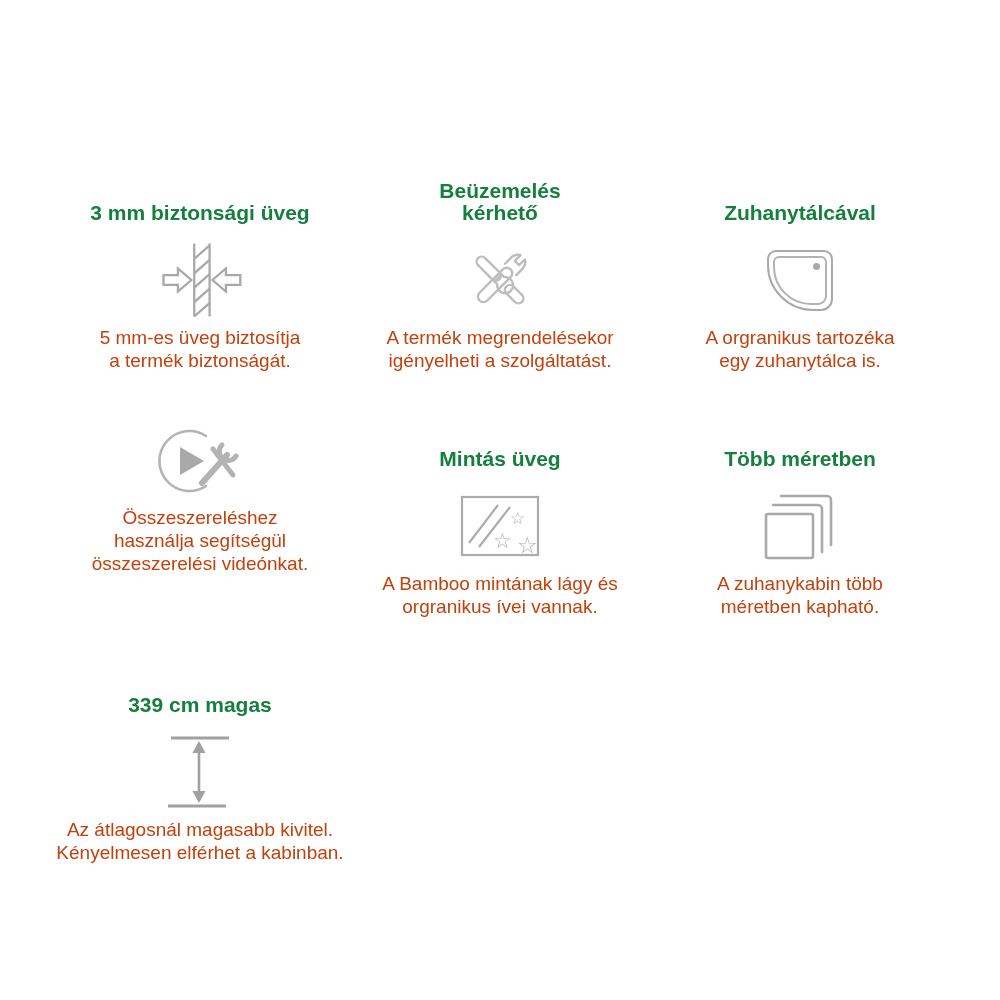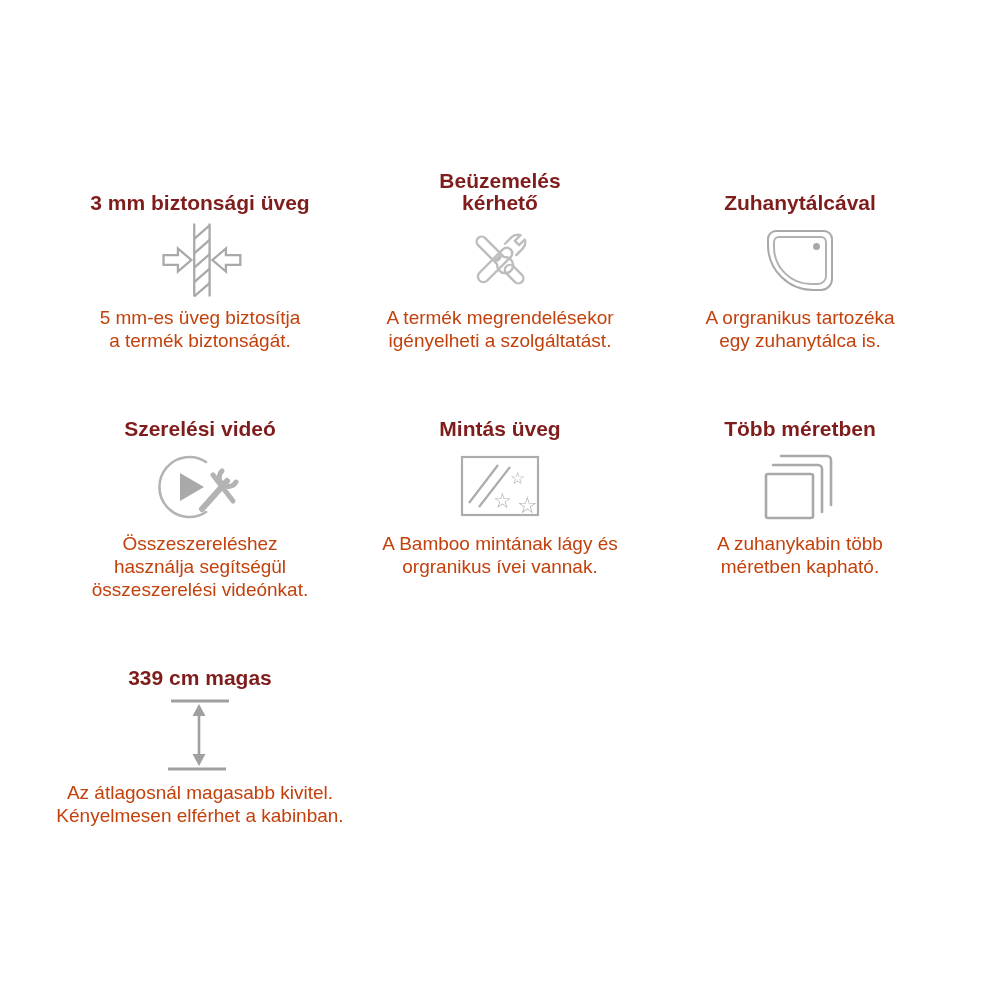--- a/index.html
+++ b/index.html
@@ -17,25 +17,25 @@
     display:grid;
     grid-template-columns:1fr 1fr 1fr;
     row-gap:42px;
   }
   .feature{
     display:flex;
     flex-direction:column;
     align-items:center;
   }
   .feature-title{
-    margin:0;
+    margin:10px;
     font-size:21px;
     line-height:22px;
     font-weight:700;
-    color:#7f1d1d;
+    color:#15803d;
     text-align:center;
     white-space:pre-line;
     height:46px;
     display:flex;
     align-items:flex-end;
     justify-content:center;
   }
   .icon-area{
     height:92px;
     display:flex;
@@ -123,21 +123,20 @@
       <div class="tray-outer">
         <div class="tray-inner"></div>
         <span class="tray-drain"></span>
       </div>
     </div>
     <p class="feature-desc">A orgranikus tartozéka
 egy zuhanytálca is.</p>
   </div>
 
   <div class="feature">
-    <h3 class="feature-title">Szerelési videó</h3>
     <div class="icon-area">
       <svg width="94" height="78" viewBox="0 0 94 78" fill="none">
         <path d="M53,15 A30,30 0 1 0 53,65" stroke="#b3b3b3" stroke-width="2.6" stroke-linecap="round"></path>
         <path d="M27,26 L51,40 L27,54 z" fill="#a9a9a9"></path>
         <line x1="49" y1="62" x2="74" y2="34" stroke="#b3b3b3" stroke-width="6" stroke-linecap="round"></line>
         <path d="M69,24 a9,9 0 1 0 14,11" stroke="#b3b3b3" stroke-width="5" stroke-linecap="round"></path>
         <line x1="60" y1="28" x2="80" y2="54" stroke="#b3b3b3" stroke-width="5" stroke-linecap="round"></line>
       </svg>
     </div>
     <p class="feature-desc">Összeszereléshez

